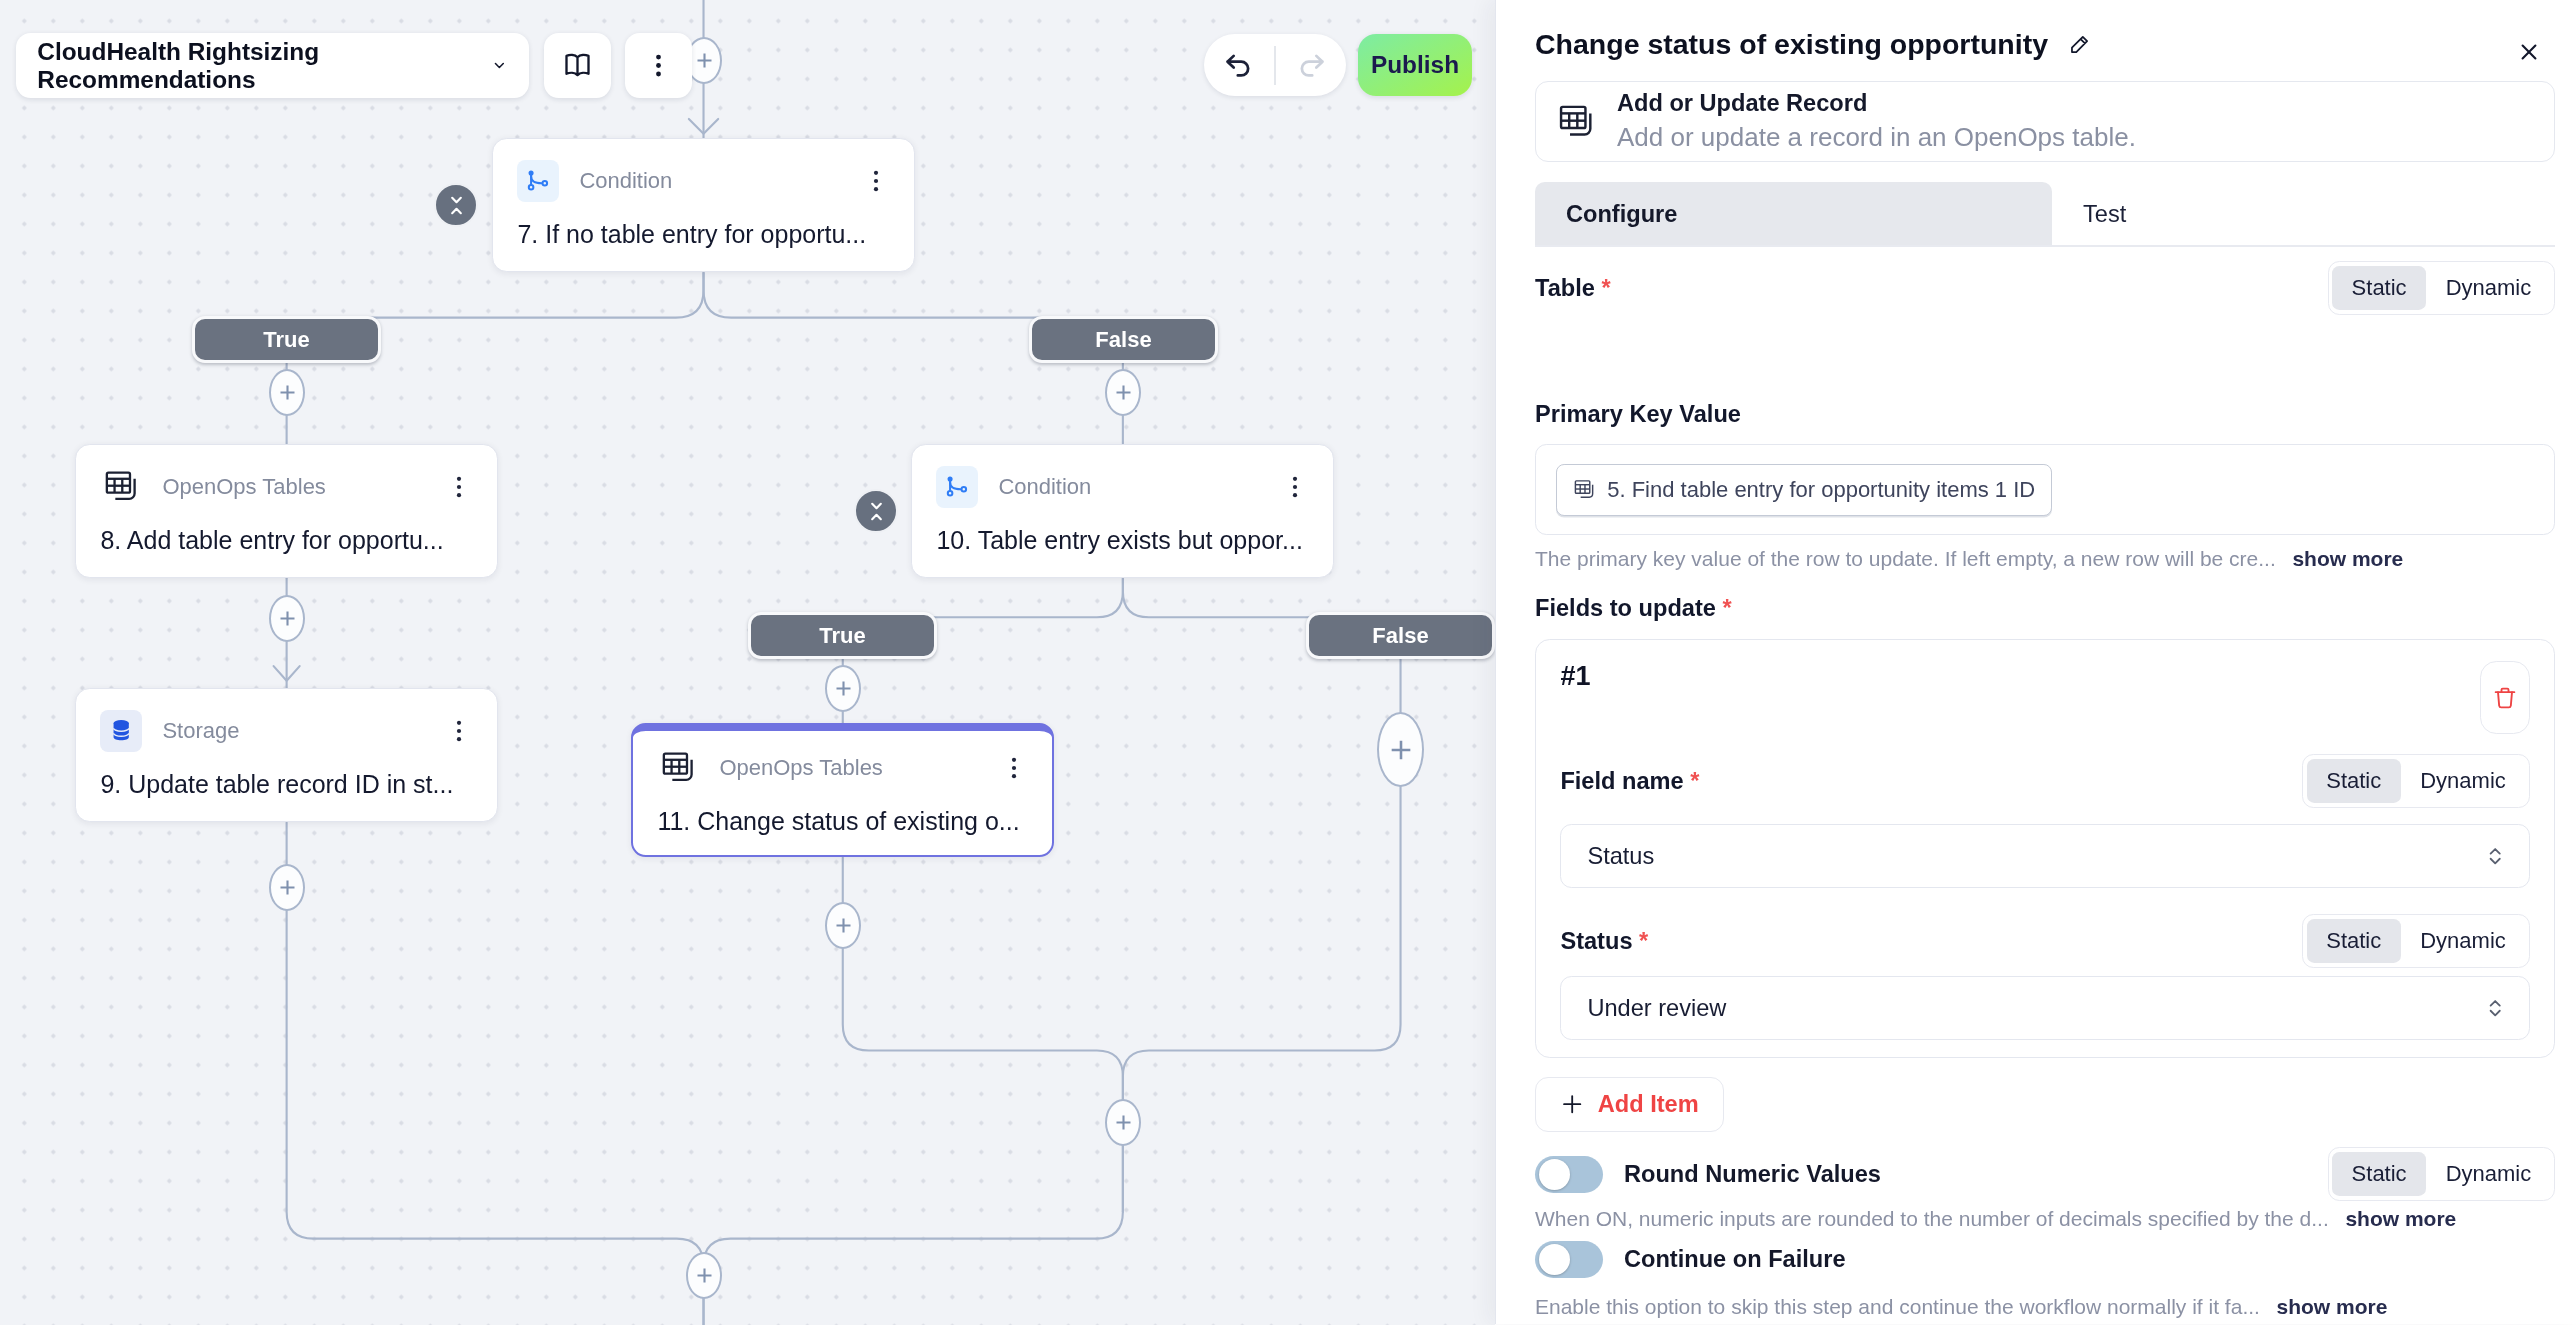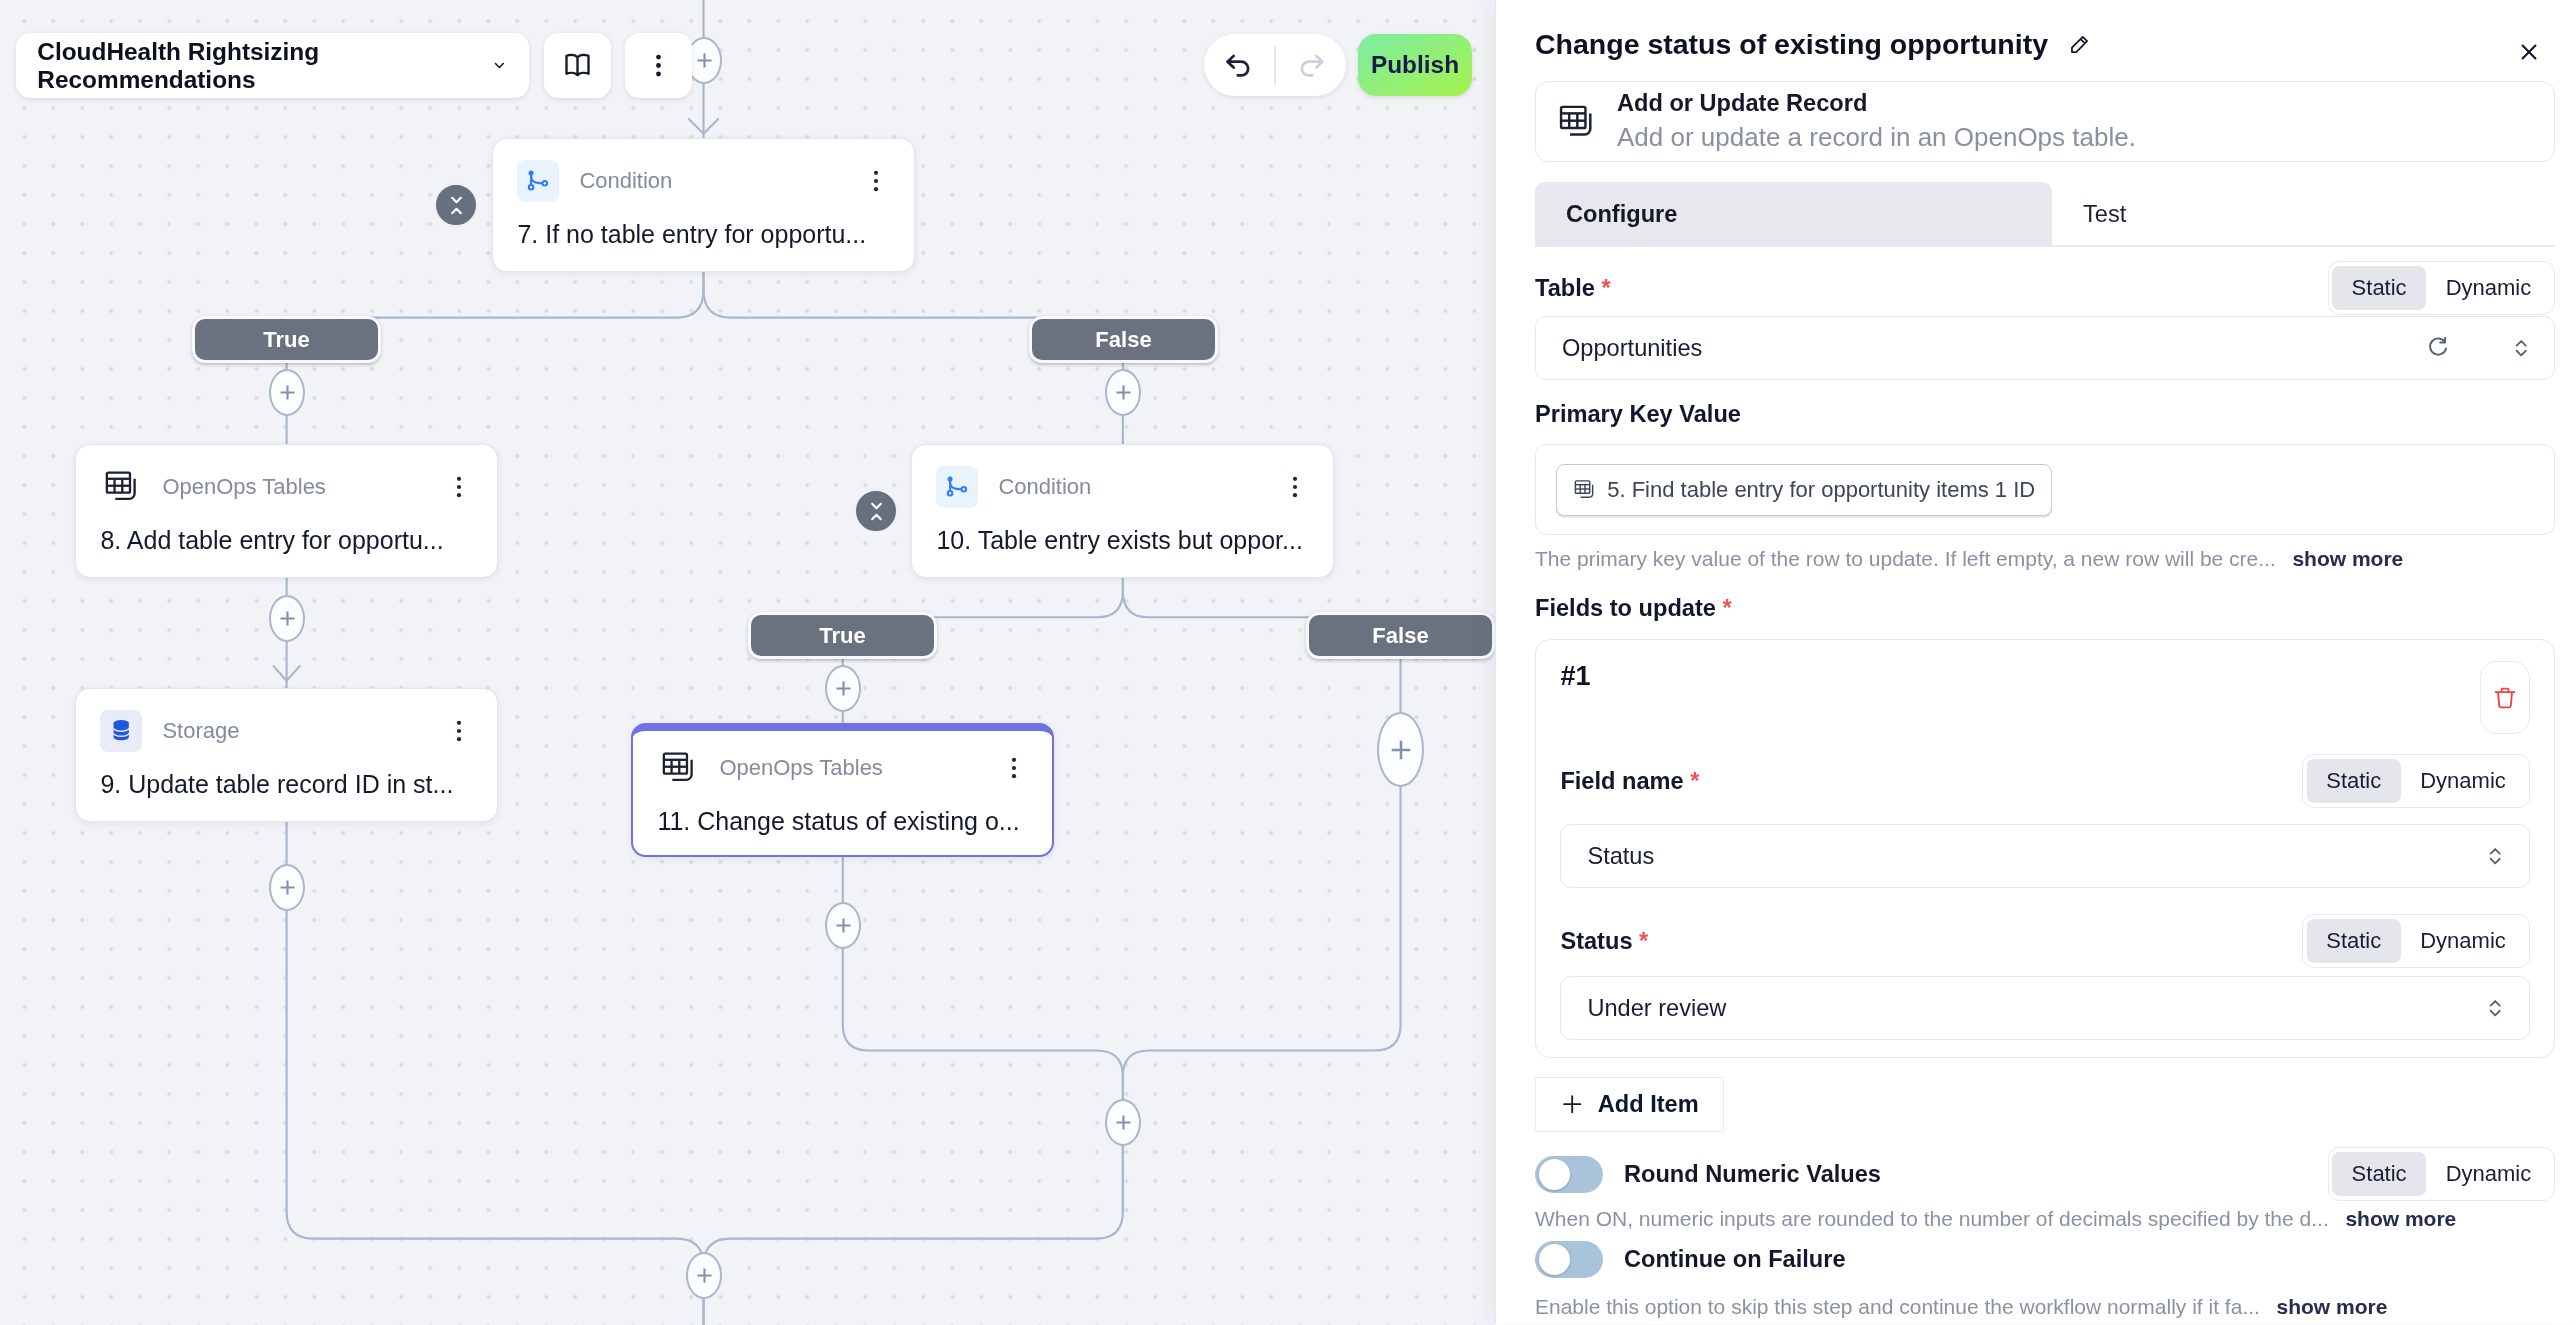--- a/index.html
+++ b/index.html
@@ -111,23 +111,23 @@
     cursor:pointer; }
 
   #itemcard { top:639px; height:419px; border:1.6px solid #e4e7ef; border-radius:14.7px; }
   .cabs { position:absolute; left:24.4px; right:24.4px; }
   #item-idx { top:21px; font-size:27px; font-weight:700; color:#101426; }
   #trash-btn { position:absolute; right:24.4px; top:21px; width:50px; height:73px;
     border:1.6px solid #e7e9f0; border-radius:16.3px; display:flex; align-items:center;
     justify-content:center; cursor:pointer; background:#fff; }
 
   #add-item { position:absolute; left:39px; top:1077px; height:55px;
-    border:1.6px solid #e7e9f0; border-radius:2px; display:inline-flex;
+    border:1.6px solid #e7e9f0; border-radius:13px; display:inline-flex;
     align-items:center; gap:13px; padding:0 24.4px; font-size:23.6px; font-weight:600;
-    color:#0f172a; background:#fff; cursor:pointer; }
+    color:#ef4444; background:#fff; cursor:pointer; }
 
   .trow { display:flex; align-items:center; gap:21px; }
   .toggle { width:68px; height:37px; border-radius:19px; background:#a9c4da;
     position:relative; flex:0 0 auto; cursor:pointer; }
   .toggle .knob { position:absolute; left:4.1px; top:3.3px; width:31px; height:31px;
     border-radius:50%; background:#fff; box-shadow:0 0.8px 2.4px rgba(0,0,0,.25); }
   .tlabel { font-size:23.6px; font-weight:600; color:#14182a; }
 </style>
 </head>
 <body>
@@ -429,34 +429,20 @@
     <div class="tab" id="tab-test">Test</div>
     <div id="tabs-underline"></div>
 
     <div class="pabs frow" style="top:261px">
       <span class="label"><span>Table</span><span class="req">*</span></span>
       <span class="modes">
         <span class="seg active">Static</span>
         <span class="seg">Dynamic</span>
       </span>
     </div>
-    <div class="pabs select" style="top:316px">
-      <span>Opportunities</span>
-      <span class="spacer"></span>
-      <svg width="26" height="26" viewBox="0 0 48 48" style="margin-right:18px">
-          <path d="M37 13 A15 15 0 1 0 39 25" fill="none" stroke="#596070" stroke-width="3.6" stroke-linecap="round"></path>
-          <polyline points="37,5 37,14 28,14" fill="none" stroke="#596070" stroke-width="3.6" stroke-linecap="round" stroke-linejoin="round"></polyline>
-        </svg>
-      <svg width="24.4" height="24.4" viewBox="0 0 48 48">
-          <g fill="none" stroke="#596070" stroke-width="3.6" stroke-linecap="round" stroke-linejoin="round">
-            <polyline points="15,19 24,10 33,19"></polyline>
-            <polyline points="15,29 24,38 33,29"></polyline>
-          </g>
-        </svg>
-    </div>
 
     <div class="pabs label" style="top:401px">Primary Key Value</div>
     <div class="pabs" id="bigfield">
       <span class="chip">
         <svg width="23" height="23" viewBox="0 0 48 48">
             <g fill="none" stroke="#3e445c" stroke-width="3">
               <rect x="5" y="6" width="30" height="26" rx="2"></rect>
               <line x1="5" y1="14" x2="35" y2="14"></line>
               <line x1="5" y1="23" x2="35" y2="23"></line>
               <line x1="15" y1="14" x2="15" y2="32"></line>

